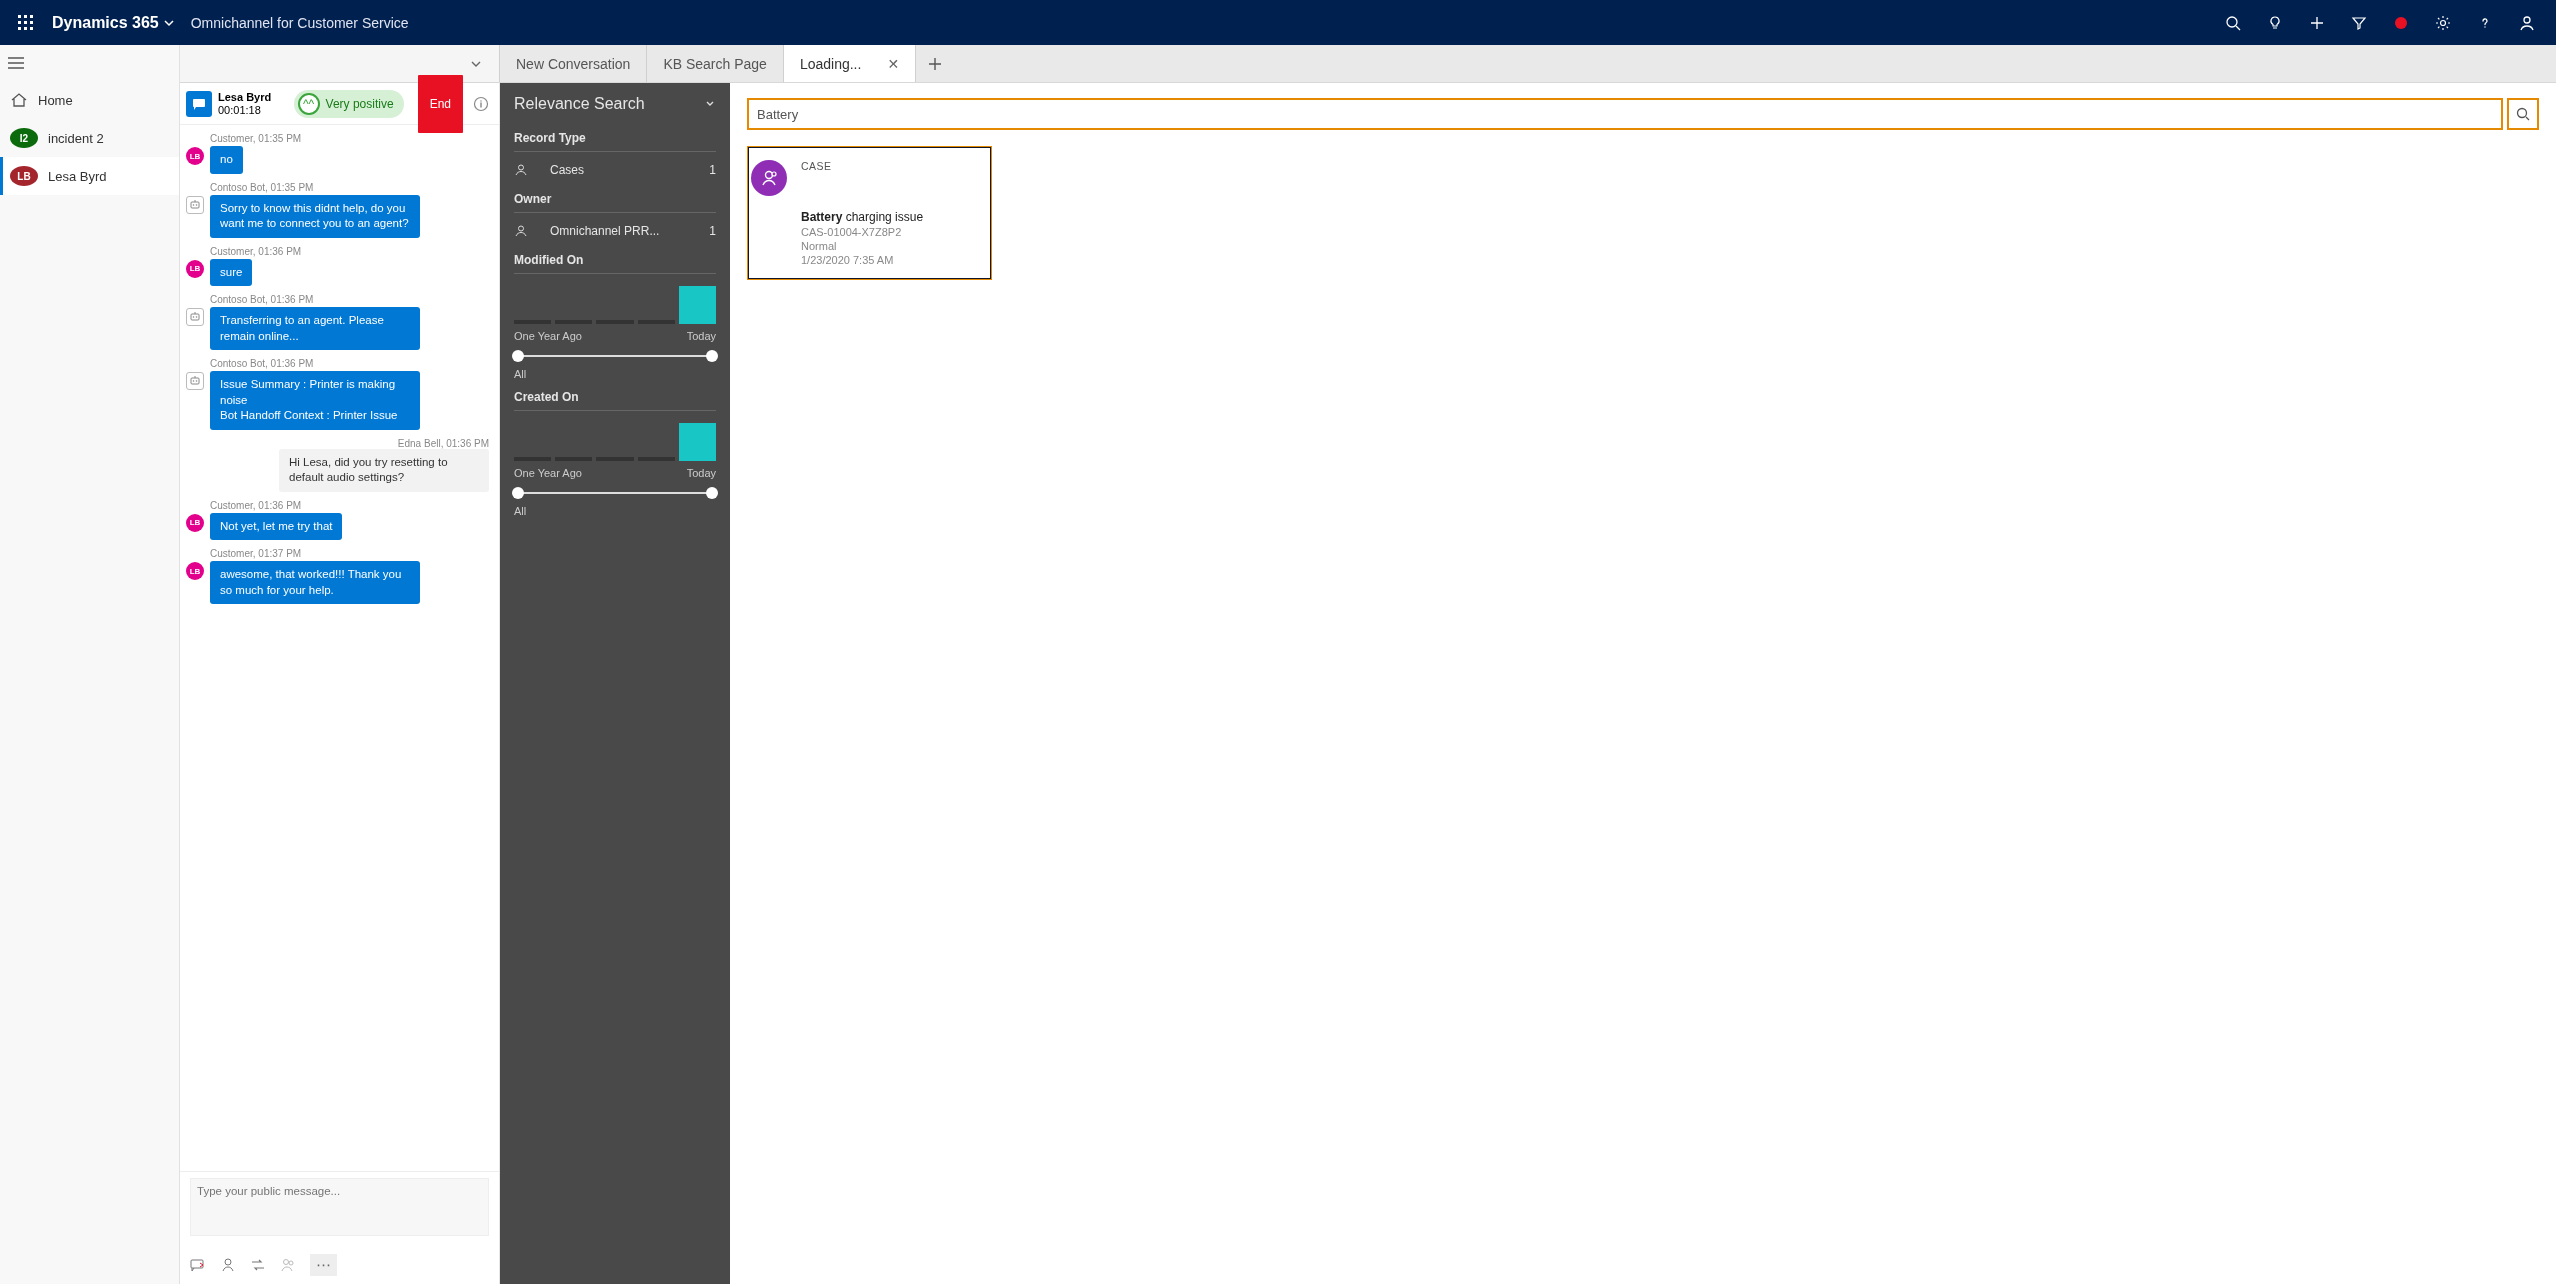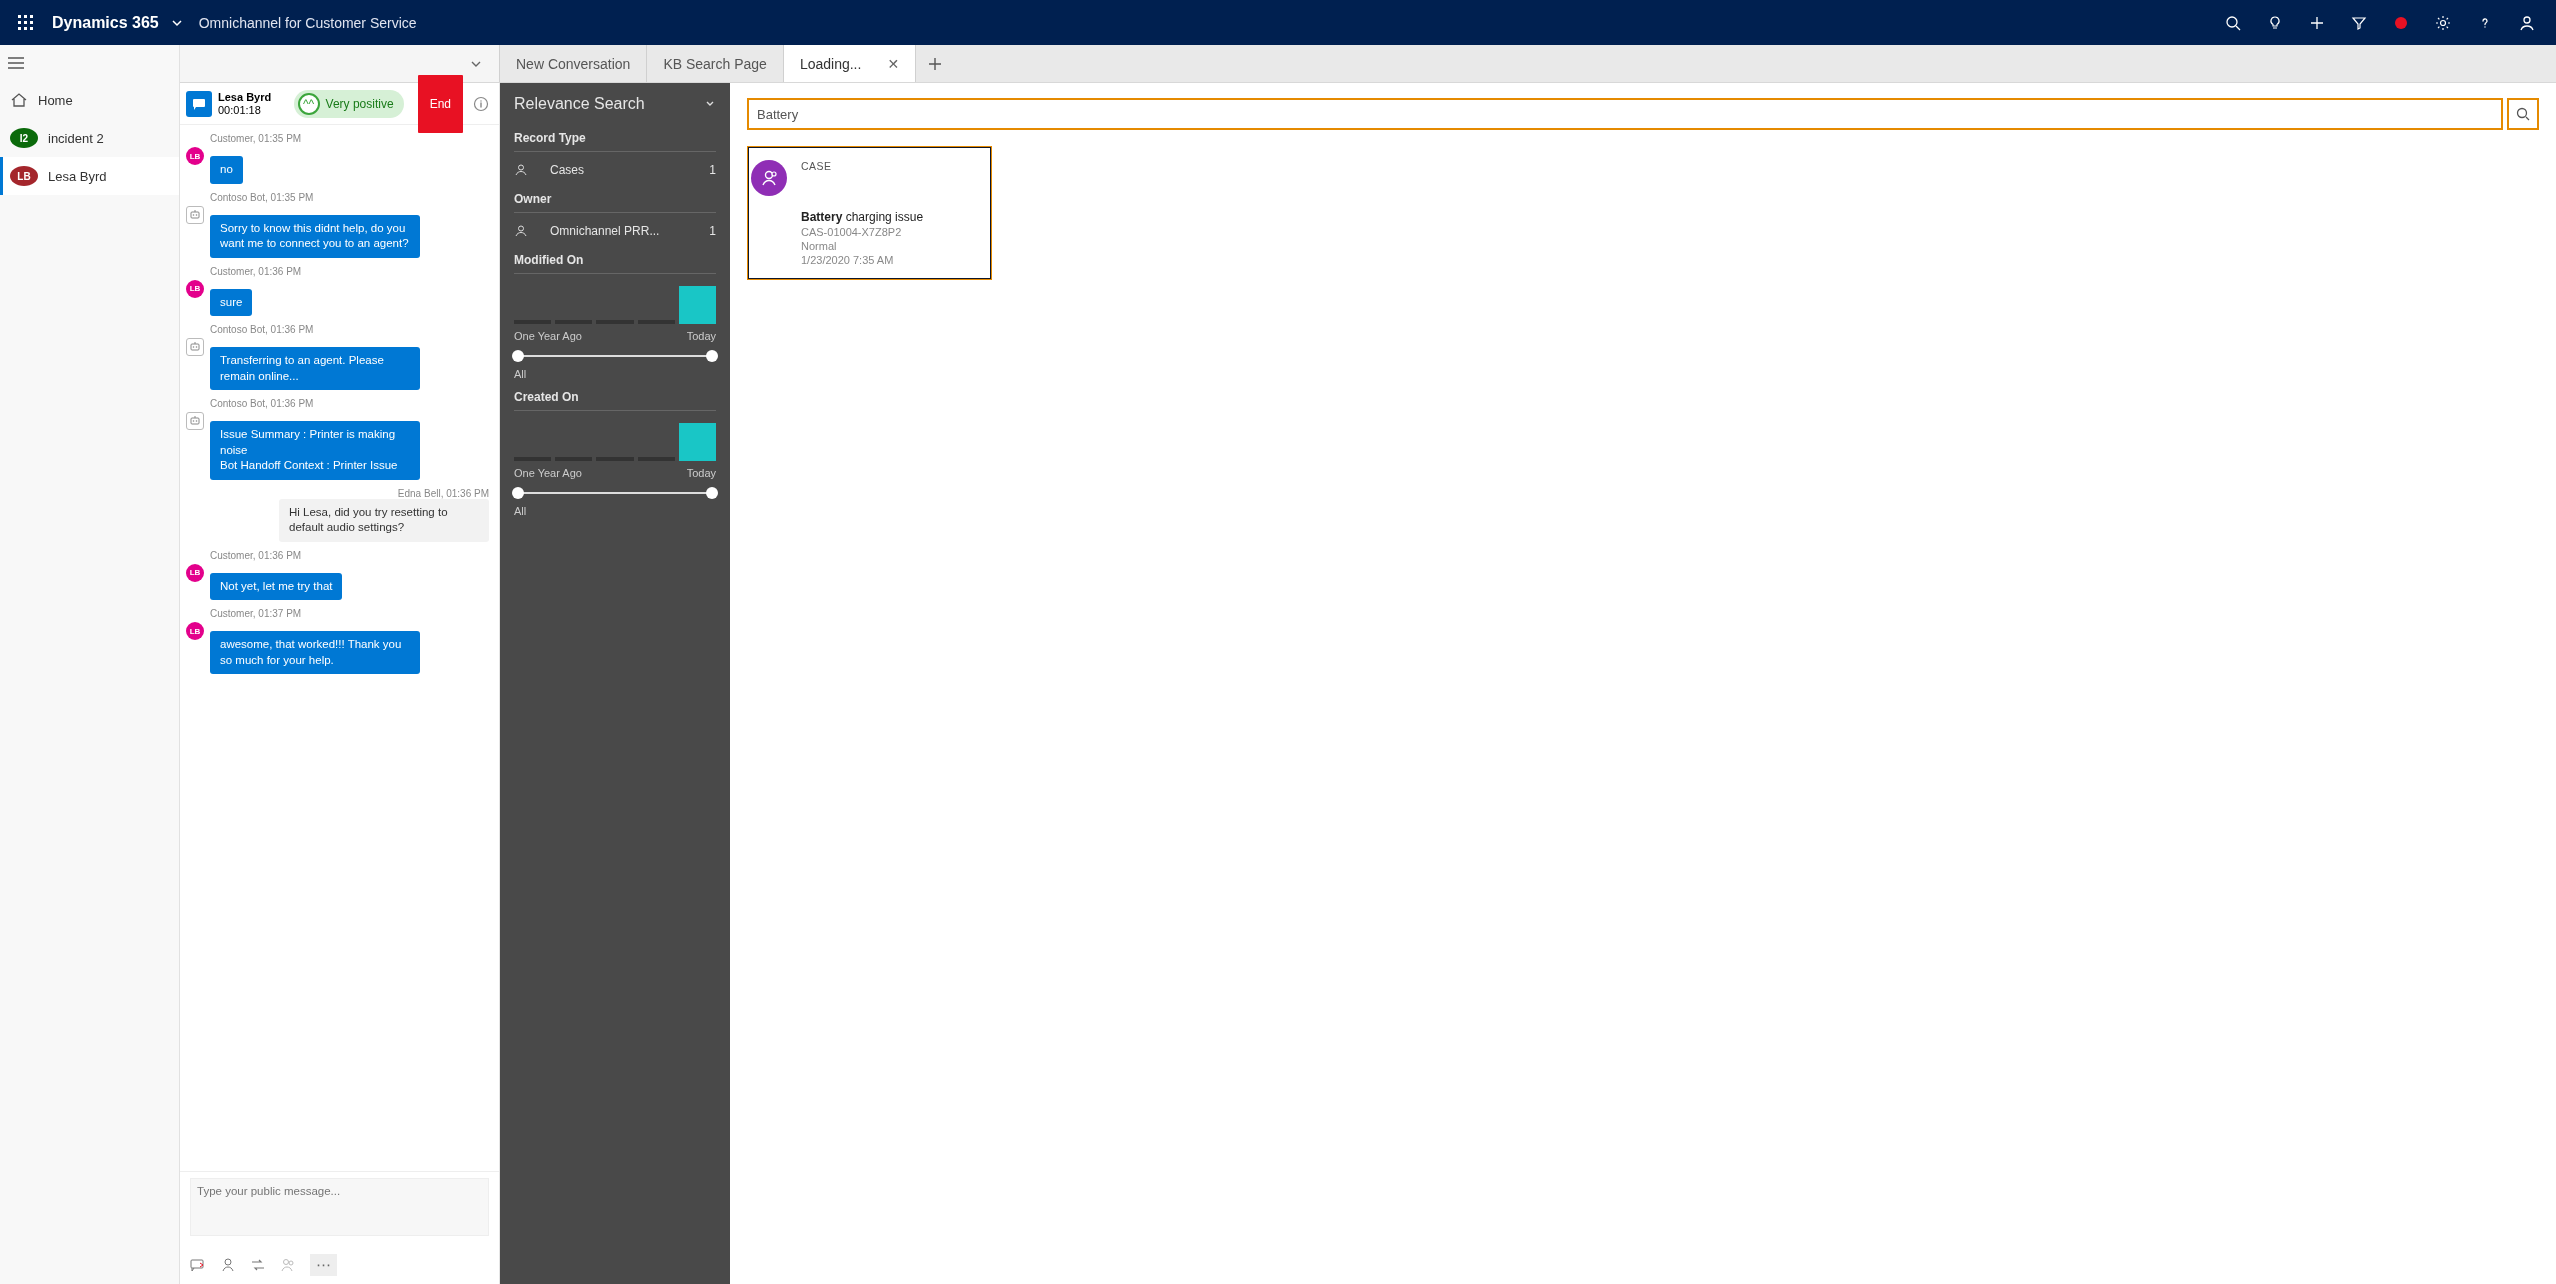--- a/index.html
+++ b/index.html
@@ -4,21 +4,21 @@
 <style>
 * { box-sizing: border-box; margin: 0; padding: 0; font-family: "Segoe UI", Arial, sans-serif; }
 html, body { width: 100%; height: 100%; overflow: hidden; background: #fff; }
 
 
 .topbar {
   height: 45px; background: #002050; color: #fff; display: flex;
   align-items: center; padding: 0 8px;
 }
 .topbar .waffle { width: 36px; height: 36px; display:flex; align-items:center; justify-content:center; cursor:pointer; }
-.topbar .brand { font-size: 16px; font-weight: 600; margin-left: 8px; display:flex; align-items:center; gap:12px; }
+.topbar .brand { font-size: 16px; font-weight: 600; margin-left: 8px; display:flex; align-items:center; gap:4px; }
 .topbar .appname { font-size: 14px; margin-left: 16px; color: #e0e4f0; }
 .topbar .spacer { flex: 1; }
 .topbar .icon-btn { width: 42px; height: 42px; display:flex; align-items:center; justify-content:center; cursor:pointer; }
 .topbar .red-dot { width: 12px; height: 12px; border-radius: 50%; background: #e81123; }
 
 
 .workspace { position:absolute; top:45px; left:0; right:0; bottom:0; display:flex; }
 
 
 .leftcol { width: 180px; background:#f8f8f8; border-right:1px solid #e1e1e1; display:flex; flex-direction:column; }
@@ -52,21 +52,21 @@
 .sentiment { display:flex; align-items:center; gap:6px; background:#d6f0d6; border-radius:14px; padding:3px 10px 3px 4px; font-size:12px; color:#197b19; margin-left:auto;}
 .sentiment .face{width:22px;height:22px;border-radius:50%;border:2px solid #3ba53b;display:flex;align-items:center;justify-content:center;font-size:12px;color:#3ba53b;background:#fff;}
 .end-btn { background:#e81123; color:#fff; border:none; padding:22px 12px; font-size:12px; margin-left:8px; cursor:pointer; border-radius:1px;}
 .info-btn{width:24px;display:flex;align-items:center;justify-content:center;color:#666;}
 
 .conv-body { flex:1; overflow-y:auto; padding:8px 10px 8px 6px; }
 .msg-row{display:flex; gap:6px; margin-bottom:8px;}
 .msg-row .av{width:18px;height:18px;border-radius:50%;display:flex;align-items:center;justify-content:center;font-size:8px;color:#fff;font-weight:600;flex-shrink:0;margin-top:14px;}
 .msg-row .av.lb{background:#e3008c;}
 .msg-row .av.bot{background:#fff;border:1px solid #bbb;border-radius:3px;color:#666;}
-.msg-col{display:flex;flex-direction:column;gap:12px;}
+.msg-col{display:flex;flex-direction:column;gap:2px;}
 .meta{font-size:10px;color:#888;}
 .bubble{background:#0078d4;color:#fff;font-size:11.5px;padding:6px 10px;border-radius:3px;max-width:210px;line-height:1.35;}
 .bubble.small{display:inline-block;width:fit-content;}
 .agent-row{display:flex;flex-direction:column;align-items:flex-end;margin-bottom:8px;}
 .agent-row .meta{align-self:flex-end;}
 .agent-row .bubble{background:#f2f2f2;color:#333;}
 
 .conv-input{border-top:1px solid #eee;padding:6px 10px;}
 .conv-input textarea{width:100%;height:58px;border:1px solid #eee;background:#f7f7f7;resize:none;font-size:11.5px;padding:6px;color:#333;}
 .conv-tools{display:flex;gap:14px;padding:8px 10px;align-items:center;}

